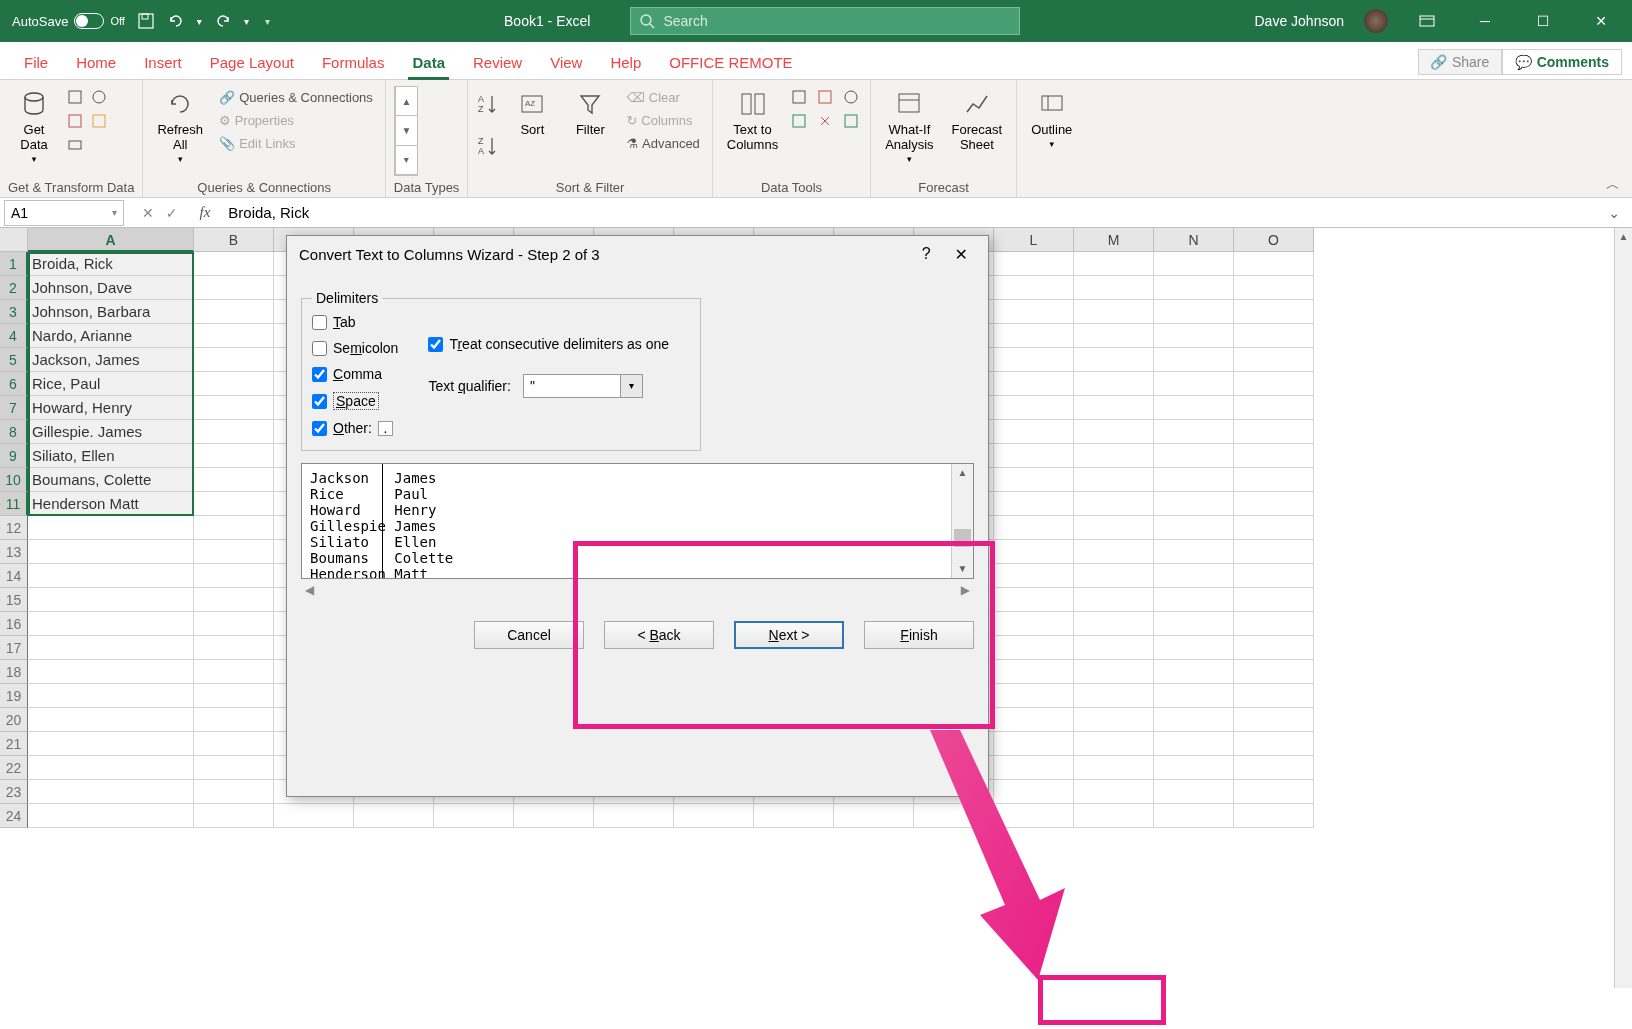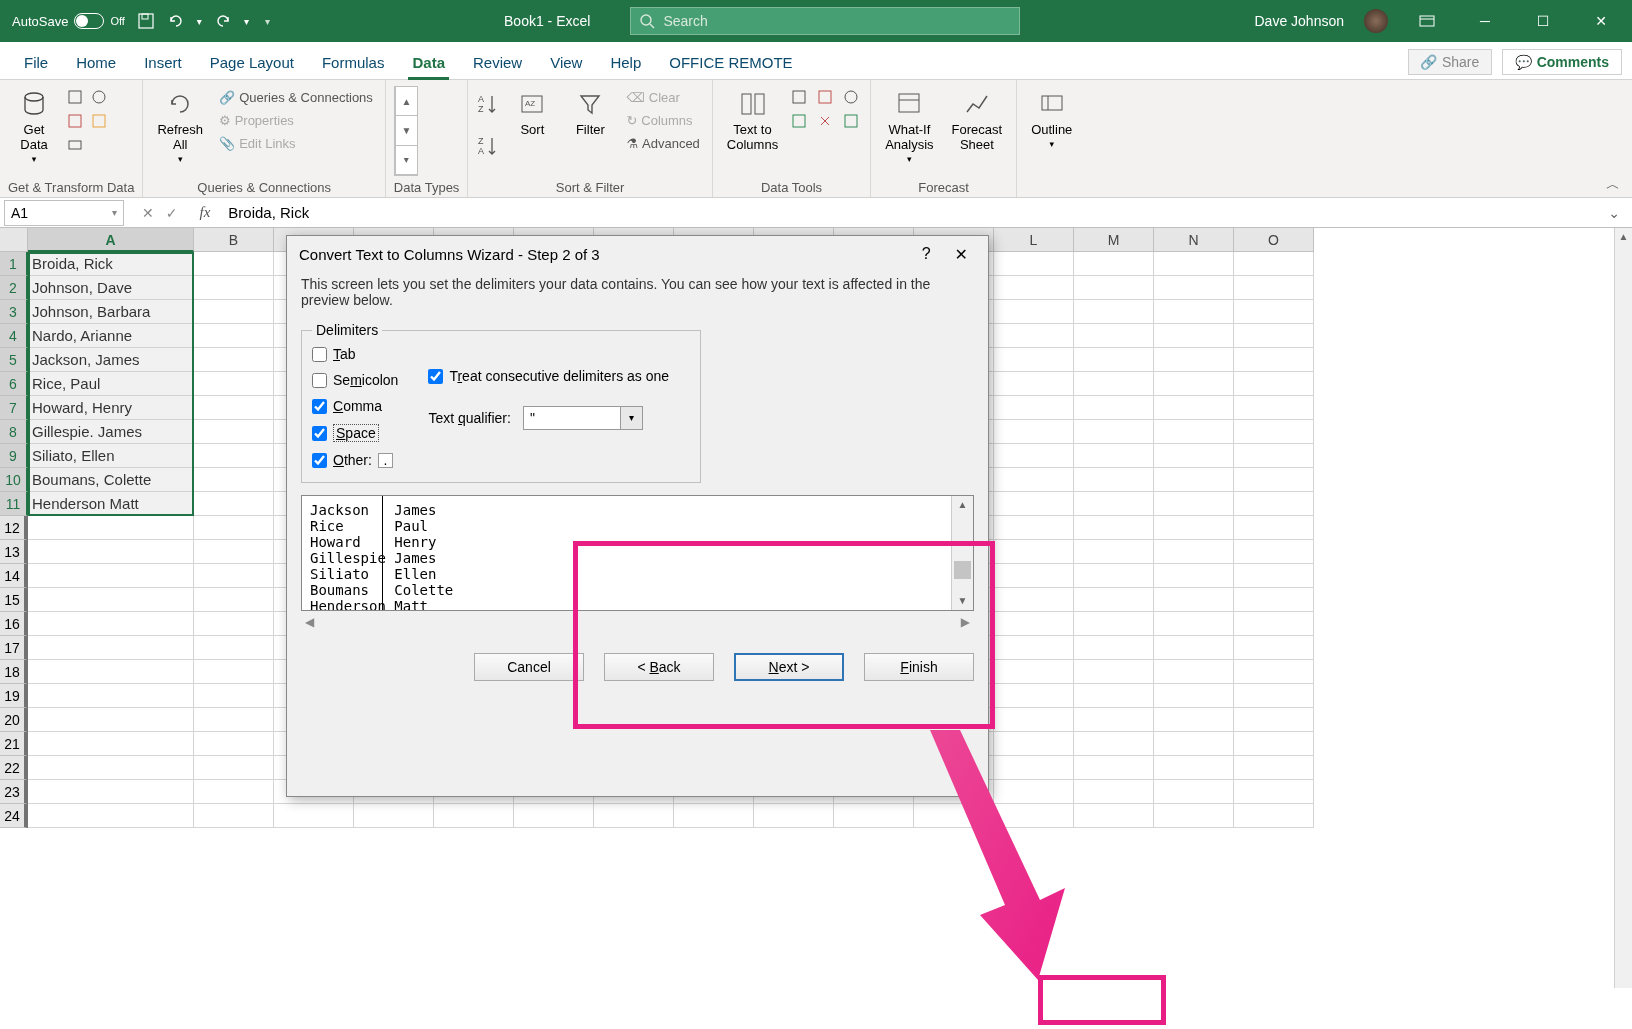--- a/index.html
+++ b/index.html
@@ -16,24 +16,24 @@
 .app-title { font-size: 14px; }
 .searchbox { background: #469f73; border: 1px solid #7db899; height: 28px; width: 390px; display: flex; align-items: center; padding: 0 8px; gap: 8px; color: #d8e8dc; }
 .searchbox input { background: transparent; border: none; color: #d8e8dc; outline: none; font-size: 14px; flex: 1; }
 .searchbox input::placeholder { color: #d8e8dc; }
 .title-right { display: flex; align-items: center; gap: 20px; margin-right: 6px; }
 .avatar { width: 24px; height: 24px; border-radius: 50%; background: radial-gradient(#8a6d5a,#3a2a1f); }
 .win-btn { width: 38px; height: 30px; display: inline-flex; align-items: center; justify-content: center; cursor: pointer; font-size: 14px; }
 
 
 .ribbon-tabs { height: 38px; background: #fff; display: flex; align-items: flex-end; padding: 0 10px; border-bottom: 1px solid #d3d3d3; }
-.tab { padding: 8px 14px; font-size: 15px; color: #0c4a6e; cursor: pointer; position: relative; }
+.tab { padding: 8px 14px; font-size: 15px; color: #ef4444; cursor: pointer; position: relative; }
 .tab.active { color: #217346; font-weight: 600; }
 .tab.active::after { content: ''; position: absolute; bottom: -1px; left: 10px; right: 10px; height: 3px; background: #217346; }
-.ribbon-right { margin-left: auto; display: flex; gap: 10px; align-items: flex-start; padding-bottom: 4px; }
+.ribbon-right { margin-left: auto; display: flex; align-items: flex-start; padding-bottom: 4px; }
 .btn-share { padding: 4px 12px; background: #f3f3f3; border: 1px solid #d0d0d0; color: #888; font-size: 14px; }
 .btn-comments { padding: 4px 12px; background: #fff; border: 1px solid #d0d0d0; color: #217346; font-size: 14px; font-weight: 600; }
 
 
 .ribbon { background: #f3f2f1; height: 118px; display: flex; border-bottom: 1px solid #d0d0d0; }
 .ribbon-group { border-right: 1px solid #d8d8d8; padding: 4px 8px 0 8px; display: flex; flex-direction: column; }
 .ribbon-group-content { flex: 1; display: flex; align-items: flex-start; gap: 6px; }
 .ribbon-group-label { text-align: center; font-size: 13px; color: #555; padding: 2px 0; }
 .rbtn-big { display: flex; flex-direction: column; align-items: center; justify-content: center; padding: 4px 6px; cursor: pointer; text-align: center; font-size: 13px; gap: 2px; min-width: 52px; }
 .rbtn-big .ico { width: 32px; height: 32px; display: flex; align-items: center; justify-content: center; font-size: 24px; }
@@ -55,21 +55,21 @@
 .formula-input { flex: 1; padding: 0 10px; font-size: 15px; }
 .formula-expand { padding: 0 12px; color: #666; cursor: pointer; }
 
 
 .grid-area { position: relative; display: flex; height: 760px; }
 .grid-corner { width: 28px; height: 24px; background: #e6e6e6; border-right: 1px solid #c0c0c0; border-bottom: 1px solid #c0c0c0; }
 .col-headers { display: flex; position: absolute; top: 0; left: 28px; right: 18px; }
 .col-header { height: 24px; background: #e6e6e6; border-right: 1px solid #c0c0c0; border-bottom: 1px solid #c0c0c0; text-align: center; font-size: 14px; line-height: 24px; color: #444; }
 .col-header.sel { background: #d2d2d2; color: #217346; font-weight: 600; border-bottom: 2px solid #217346; }
 .row-headers { position: absolute; top: 24px; left: 0; width: 28px; }
-.row-header { height: 24px; background: #e6e6e6; border-bottom: 1px solid #c0c0c0; border-right: 4px solid #737373; text-align: center; font-size: 14px; line-height: 24px; color: #000000; }
+.row-header { height: 24px; background: #e6e6e6; border-bottom: 1px solid #c0c0c0; border-right: 1px solid #737373; text-align: center; font-size: 14px; line-height: 24px; color: #737373; }
 .row-header.sel { background: #d2d2d2; color: #217346; border-right: 2px solid #217346; }
 .cells { position: absolute; top: 24px; left: 28px; right: 18px; bottom: 0; }
 .cell-row { display: flex; height: 24px; }
 .cell { border-right: 1px solid #d4d4d4; border-bottom: 1px solid #d4d4d4; padding: 0 4px; font-size: 15px; line-height: 24px; overflow: hidden; white-space: nowrap; }
 .selection-overlay { position: absolute; border: 2px solid #217346; background: rgba(200,200,200,0.25); pointer-events: none; }
 .vscroll { position: absolute; right: 0; top: 0; width: 18px; bottom: 0; background: #f0f0f0; border-left: 1px solid #d0d0d0; }
 .vscroll .arrow { height: 18px; text-align: center; font-size: 10px; color: #666; cursor: pointer; line-height: 18px; }
 
 
 .dialog { position: absolute; top: 235px; left: 286px; width: 703px; height: 562px; background: #f0f0f0; border: 1px solid #888; box-shadow: 3px 3px 12px rgba(0,0,0,0.3); z-index: 100; }
@@ -894,21 +894,20 @@
   </div>
 </div>
 
 <div class="dialog">
   <div class="dialog-title">
     <span>Convert Text to Columns Wizard - Step 2 of 3</span>
     <span class="help-icon">?</span>
     <span class="close-icon">✕</span>
   </div>
   <div class="dialog-body">
-    <div class="dialog-instr">This screen lets you set the delimiters your data contains.  You can see how your text is affected in the preview below.</div>
 
     <fieldset class="delim-fieldset">
       <legend>Delimiters</legend>
       <div class="delim-col">
         <label class="chk">
             <input type="checkbox" id="chk-tab" style="">
             <span><span class="underline-char">T</span><span id="lbl-tab">ab</span></span>
           </label>
         <label class="chk">
             <input type="checkbox" id="chk-semi" style="">

